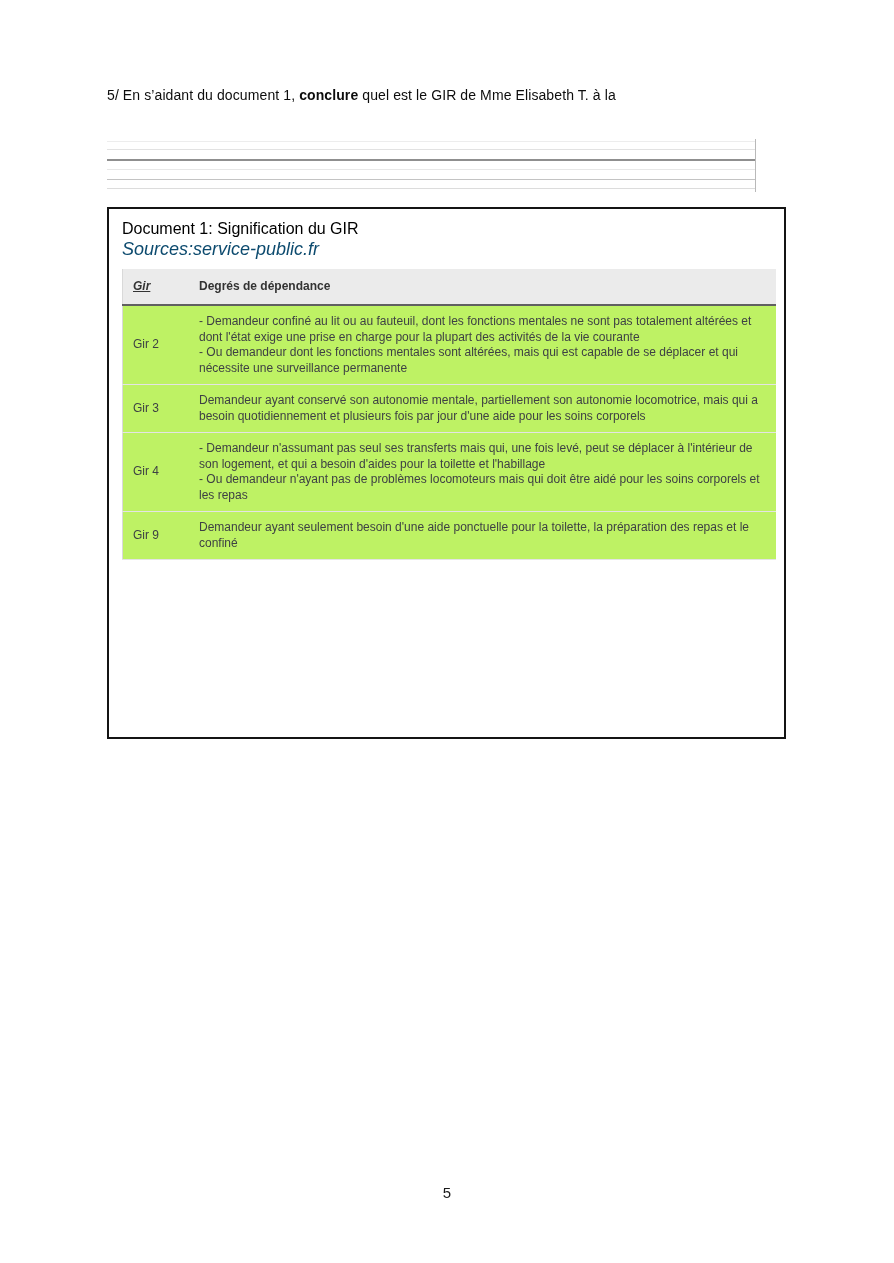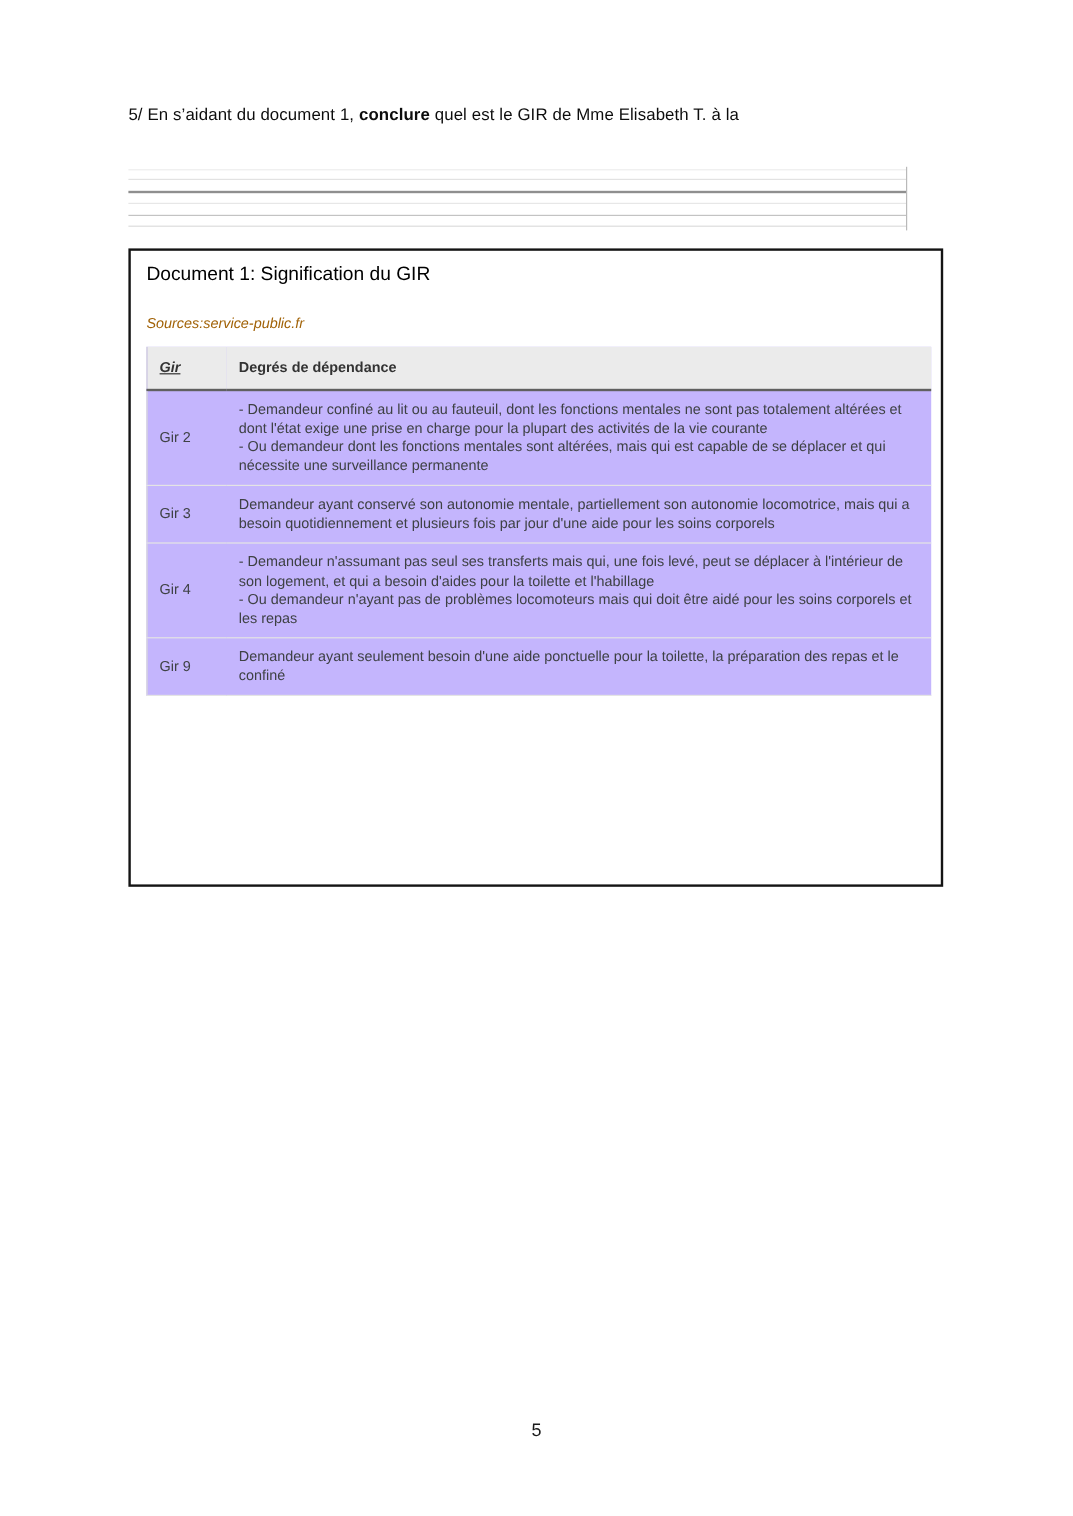--- a/index.html
+++ b/index.html
@@ -48,29 +48,29 @@
     box-sizing: border-box;
     border: 2px solid #141414;
     background: #ffffff;
     padding: 9px 8px 0 13px;
     overflow: hidden;
   }
   .doc-title {
     font-size: 16px; line-height: 21px; color: #000;
   }
   .doc-source {
-    font-size: 12px; line-height: 21px; font-style: italic; color: #a16207; margin-top: 20px;
+    font-size: 18px; line-height: 21px; font-style: italic; color: #0c4a6e;
   }
 
   
   .gir-table {
     margin-top: 9px;
     width: 654px;
     border-collapse: collapse;
-    background: #c4b5fd;
+    background: #bef264;
     border-left: 1px solid #d9d9d9;
     font-size: 12px; line-height: 15.5px;
     color: #3e4144;
     table-layout: fixed;
   }
   .gir-table th {
     background: #ebebeb;
     border-bottom: 2px solid #606060;
     text-align: left;
     height: 35px;

